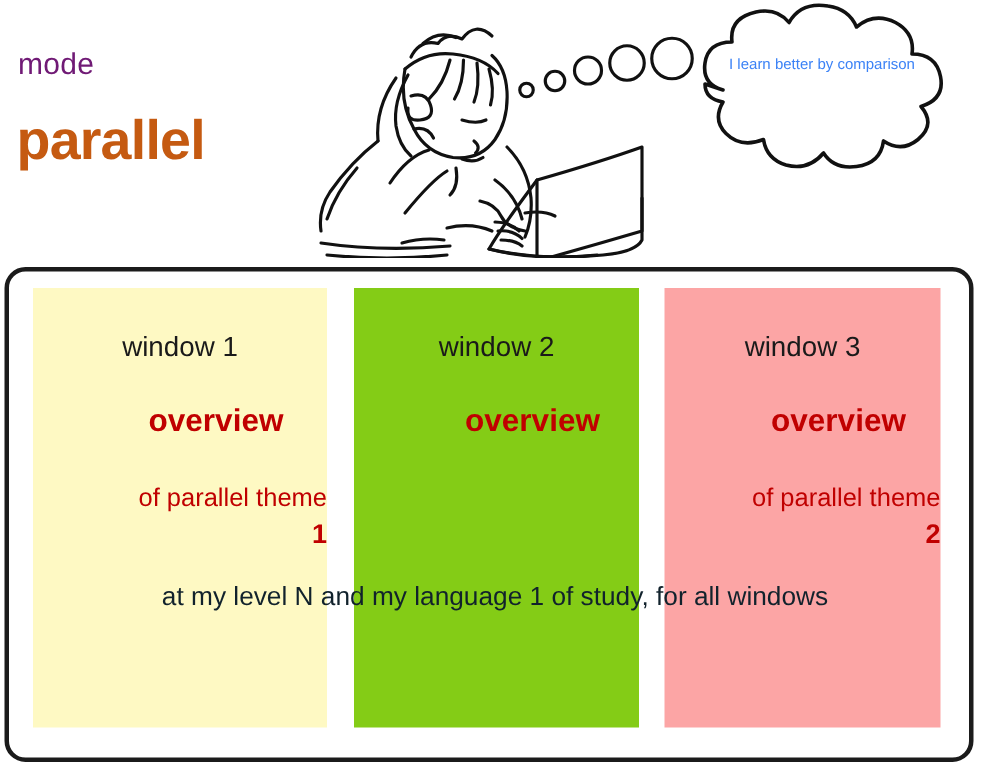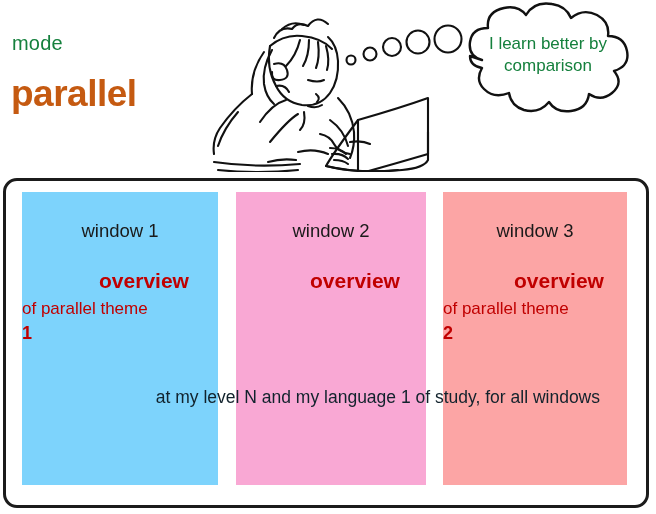--- a/index.html
+++ b/index.html
@@ -20,21 +20,21 @@
   #header {
     position: absolute;
     left: 0; top: 0;
     width: 656px; height: 178px;
   }
   #mode-label {
     position: absolute;
     left: 12px; top: 32px;
     font-size: 20px;
     line-height: 22px;
-    color: #15803d;
+    color: #701a75;
     letter-spacing: .2px;
   }
   #mode-value {
     position: absolute;
     left: 11px; top: 70px;
     font-size: 37px;
     line-height: 48px;
     font-weight: bold;
     color: #c55a11;
     letter-spacing: -.5px;
@@ -54,23 +54,23 @@
   #thought-bubble {
     position: absolute;
     left: 442px; top: 2px;
     width: 212px; height: 130px;
   }
   #bubble-text {
     position: absolute;
     left: 470px; top: 33px;
     width: 156px;
     text-align: center;
-    font-size: 17px;
+    font-size: 10px;
     line-height: 22px;
-    color: #15803d;
+    color: #3b82f6;
   }
 
   
   #main-box {
     position: absolute;
     left: 3px; top: 178px;
     width: 646px; height: 330px;
     border: 3px solid #1b1b1b;
     border-radius: 14px;
     box-sizing: border-box;
@@ -81,22 +81,22 @@
     position: absolute;
     left: 0; top: 192px;
     width: 656px; height: 293px;
   }
   .panel {
     position: absolute;
     top: 0;
     height: 293px;
     box-sizing: border-box;
   }
-  #panel-1 { left: 22px;  width: 196px; background: #7dd3fc; }
-  #panel-2 { left: 236px; width: 190px; background: #f9a8d4; }
+  #panel-1 { left: 22px;  width: 196px; background: #fef9c3; }
+  #panel-2 { left: 236px; width: 190px; background: #84cc16; }
   #panel-3 { left: 443px; width: 184px; background: #fca5a5; }
 
   .panel-title {
     position: absolute;
     left: 0; right: 0; top: 28px;
     text-align: center;
     font-size: 18.5px;
     line-height: 22px;
     color: #1a1a1a;
   }
@@ -105,37 +105,37 @@
     left: 0; right: 0; top: 77px;
     text-align: center;
     font-size: 21px;
     line-height: 24px;
     font-weight: bold;
     color: #c00000;
     padding-left: 48px;
   }
   .panel-sub {
     position: absolute;
-    left: 0; right: 0; top: 104px;
-    text-align: left;
+    left: 0; right: 0; top: 127px;
+    text-align: right;
     font-size: 17px;
     line-height: 25px;
     color: #c00000;
   }
   .panel-sub .sub-num {
     display: block;
     font-weight: bold;
     font-size: 18px;
   }
 
   #caption {
     position: absolute;
     left: 60px; top: 383px;
     width: 540px;
-    text-align: right;
+    text-align: center;
     font-size: 17.5px;
     line-height: 28px;
     color: #11222c;
     z-index: 5;
   }
 </style>
 </head>
 <body>
 
 <div id="header">

